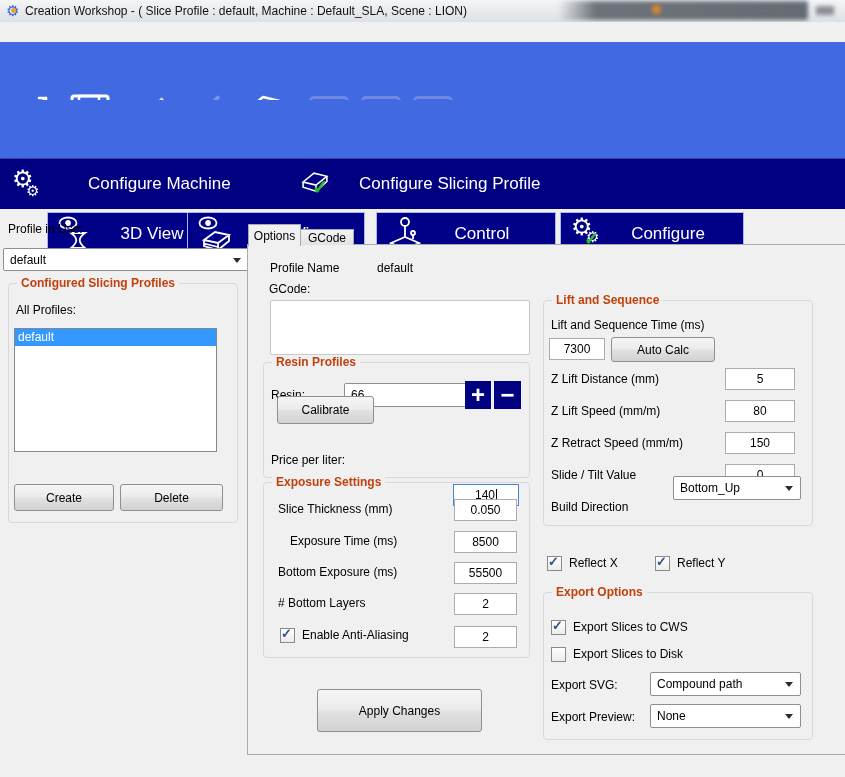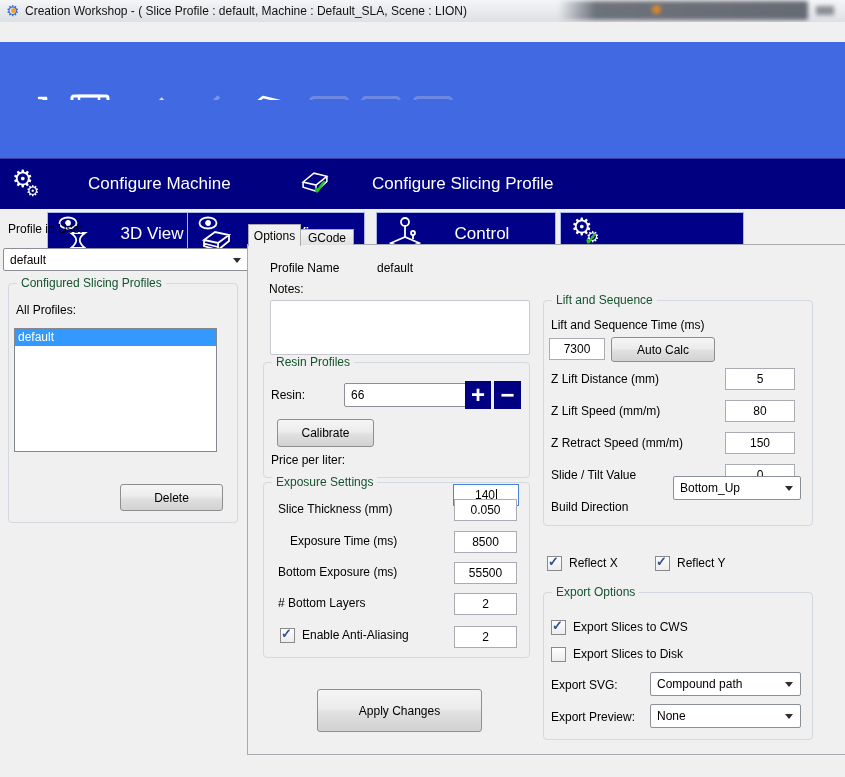--- a/index.html
+++ b/index.html
@@ -38,21 +38,21 @@
   .navic{margin-left:10px;width:36px;height:38px;position:relative;flex:none;}
   #subnav{left:0;top:158px;width:845px;height:50px;background:#000080;border-top:1px solid #3c3ca8;}
   .subnav-item{display:flex;align-items:center;color:#fff;font-size:17px;height:50px;}
   .gear-big{font-size:24px;line-height:24px;color:#fff;}
   .gear-sm{font-size:15px;line-height:15px;color:#fff;position:absolute;}
   .green-check{color:#22c122;font-weight:bold;position:absolute;}
 
   
   .label{white-space:nowrap;line-height:15px;}
   .groupbox{border:1px solid #d3d9de;border-radius:4px;}
-  .legend{position:absolute;top:-8px;left:8px;background:#f0f0f0;padding:0 4px;color:#14532d;line-height:15px;white-space:nowrap;}
+  .legend{position:absolute;top:-8px;left:8px;background:#f0f0f0;padding:0 4px;color:#c2410c;line-height:15px;white-space:nowrap;font-weight:bold;}
   .tbx{background:#fff;border:1px solid #a9adb3;display:flex;align-items:center;justify-content:center;font-size:12px;}
   .tbx.focus{border-color:#4a84d8;}
   .caret{display:inline-block;width:1px;height:13px;background:#000;margin-left:1px;}
   .combo{background:#fff;border:1px solid #8b9097;border-radius:2px;display:flex;align-items:center;padding-left:6px;}
   .combo .arr{position:absolute;right:7px;top:50%;margin-top:-2px;width:0;height:0;
     border-left:4px solid transparent;border-right:4px solid transparent;border-top:5px solid #2c2c2c;}
   .btn{background:linear-gradient(#f5f5f5,#ececec 45%,#e0e0e0 55%,#d2d2d2);
     border:1px solid #8e8f8f;border-radius:3px;display:flex;align-items:center;justify-content:center;font-size:12px;}
   .cb{width:13px;height:13px;border:1px solid #8a8a8a;background:linear-gradient(#fefefe,#ececec);display:inline-block;position:relative;flex:none;}
   .cb.checked::after{content:"\2713";position:absolute;left:0px;top:-3px;font-size:13px;font-weight:bold;color:#31538f;}
@@ -176,79 +176,81 @@
         </svg>
       </span>
       <span class="lbl">Control</span>
     </div>
     <div class="abs navbtn" style="left:560px;width:182px;">
       <span class="navic">
         <span class="gear-big" style="position:absolute;left:0;top:0;">⚙</span>
         <span class="gear-sm" style="left:15px;top:14px;">⚙</span>
         <span class="green-check" style="left:13px;top:13px;font-size:18px;">✓</span>
       </span>
+      <span class="lbl">Configure</span>
     </div>
   </div>
 
   <div class="abs" id="subnav">
     <div class="abs subnav-item" style="left:12px;top:0;">
       <span style="position:relative;width:38px;height:38px;display:inline-block;">
         <span class="gear-big" style="position:absolute;left:0;top:2px;">⚙</span>
         <span class="gear-sm" style="left:14px;top:18px;">⚙</span>
       </span>
       <span style="margin-left:38px;">Configure Machine</span>
     </div>
     <div class="abs subnav-item" style="left:300px;top:0;">
       <span style="position:relative;width:40px;height:38px;display:inline-block;">
         <svg width="30" height="28" viewBox="0 0 58 50" style="position:absolute;left:0;top:3px;">
           <g fill="none" stroke="#fff" stroke-width="3">
             <path d="M6 25 L27 8 L52 14 L31 31 Z M6 25 V35 L31 43 V31 M52 14 V24 L31 43"></path>
           </g>
         </svg>
         <span class="green-check" style="left:12px;top:10px;font-size:20px;">✓</span>
       </span>
-      <span style="margin-left:32px;">Configure Slicing Profile</span>
+      <span style="margin-left:19px;">Configure Slicing Profile</span>
     </div>
   </div>
 
   <div class="abs label" style="left:8px;top:222px;">Profile in Use:</div>
   <div class="abs combo" style="left:3px;top:248px;width:238px;height:21px;">
     <span>default</span>
     <span class="arr"></span>
   </div>
 
   <div class="abs groupbox" style="left:8px;top:283px;width:228px;height:238px;">
     <span class="legend">Configured Slicing Profiles</span>
   </div>
   <div class="abs label" style="left:16px;top:303px;">All Profiles:</div>
   <div class="abs listbox" style="left:14px;top:328px;width:201px;height:122px;">
     <div class="listitem sel">default</div>
   </div>
+  <div class="abs btn" style="left:14px;top:484px;width:98px;height:25px;">Create</div>
   <div class="abs btn" style="left:120px;top:484px;width:101px;height:25px;">Delete</div>
 
   <div class="abs" id="tabpanel"></div>
   <div class="abs tab" id="tab-options">Options</div>
   <div class="abs tab" id="tab-gcode">GCode</div>
 
   <div class="abs label" style="left:270px;top:261px;">Profile Name</div>
   <div class="abs label" style="left:377px;top:261px;">default</div>
-  <div class="abs label" style="left:269px;top:282px;">Notes:</div>
+  <div class="abs label" style="left:269px;top:282px;">GCode:</div>
   <div class="abs" style="left:270px;top:300px;width:258px;height:53px;background:#fff;border:1px solid #c6cacf;border-radius:2px;"></div>
 
   <div class="abs groupbox" style="left:263px;top:362px;width:265px;height:114px;">
     <span class="legend">Resin Profiles</span>
   </div>
   <div class="abs label" style="left:271px;top:388px;">Resin:</div>
   <div class="abs combo" style="left:344px;top:383px;width:134px;height:22px;">
     <span>66</span>
     <span class="arr"></span>
   </div>
   <div class="abs" style="left:465px;top:381px;width:26px;height:28px;background:#000080;color:#fff;display:flex;align-items:center;justify-content:center;font-size:24px;font-weight:bold;">+</div>
   <div class="abs" style="left:494px;top:381px;width:27px;height:28px;background:#000080;color:#fff;display:flex;align-items:center;justify-content:center;font-size:24px;font-weight:bold;">−</div>
-  <div class="abs btn" style="left:277px;top:419px;width:95px;height:26px;">Calibrate</div>
+  <div class="abs btn" style="left:277px;top:396px;width:95px;height:26px;">Calibrate</div>
   <div class="abs label" style="left:271px;top:453px;">Price per liter:</div>
   <div class="abs tbx focus" style="left:453px;top:449px;width:64px;height:20px;margin-top:35px;">
     <span>140</span>
       <span class="caret"></span>
   </div>
 
   <div class="abs groupbox" style="left:263px;top:482px;width:265px;height:174px;">
     <span class="legend">Exposure Settings</span>
   </div>
   <div class="abs label" style="left:278px;top:502px;">Slice Thickness (mm)</div>

